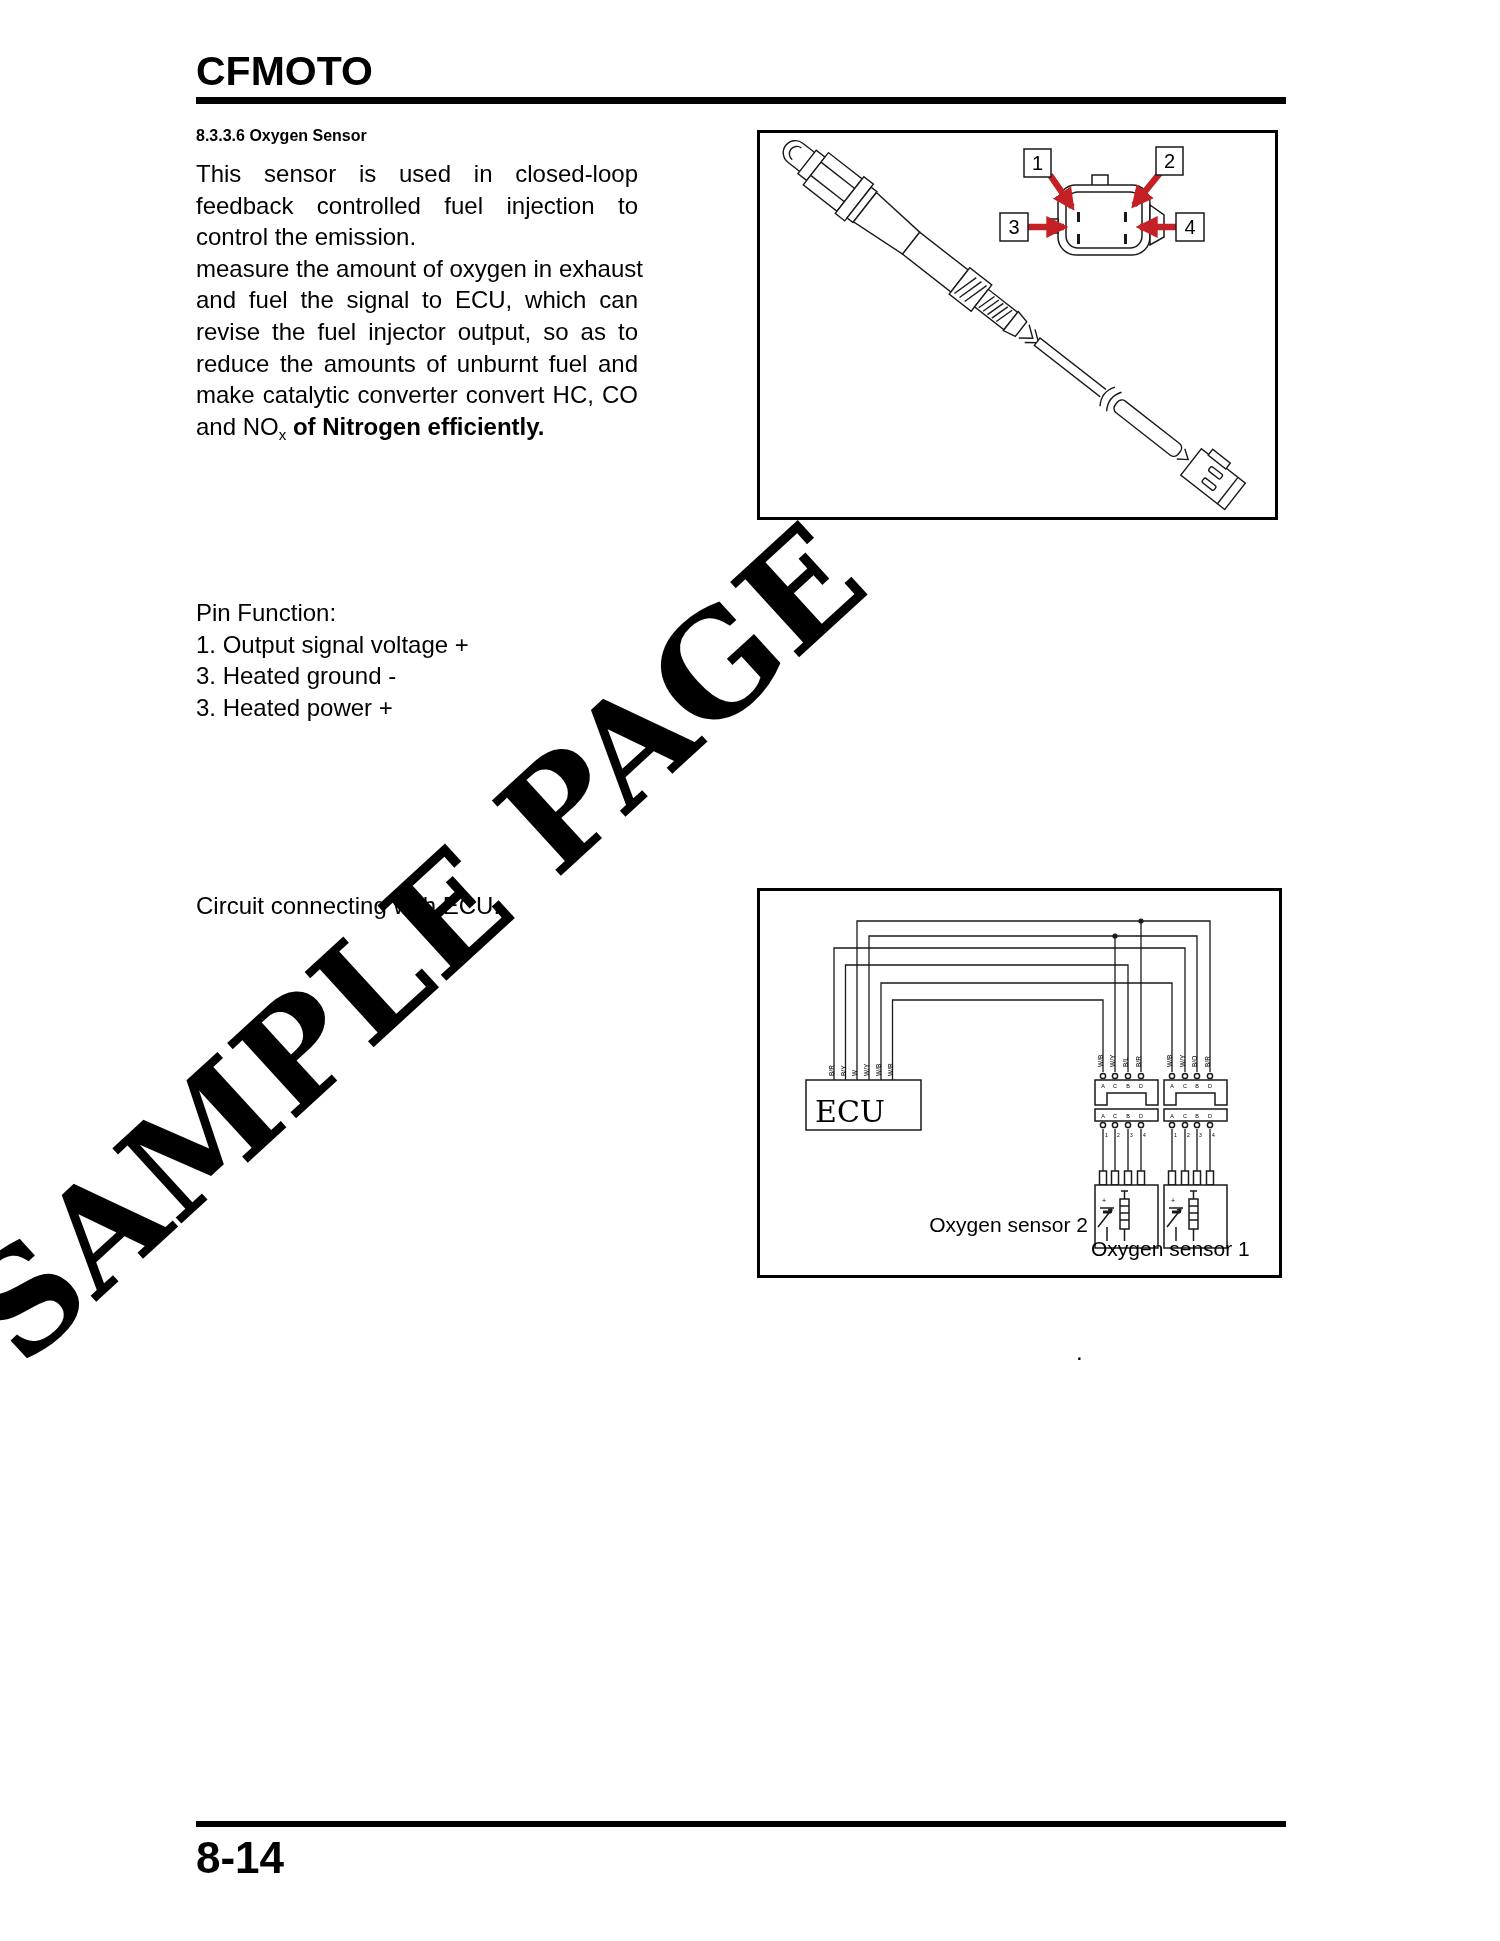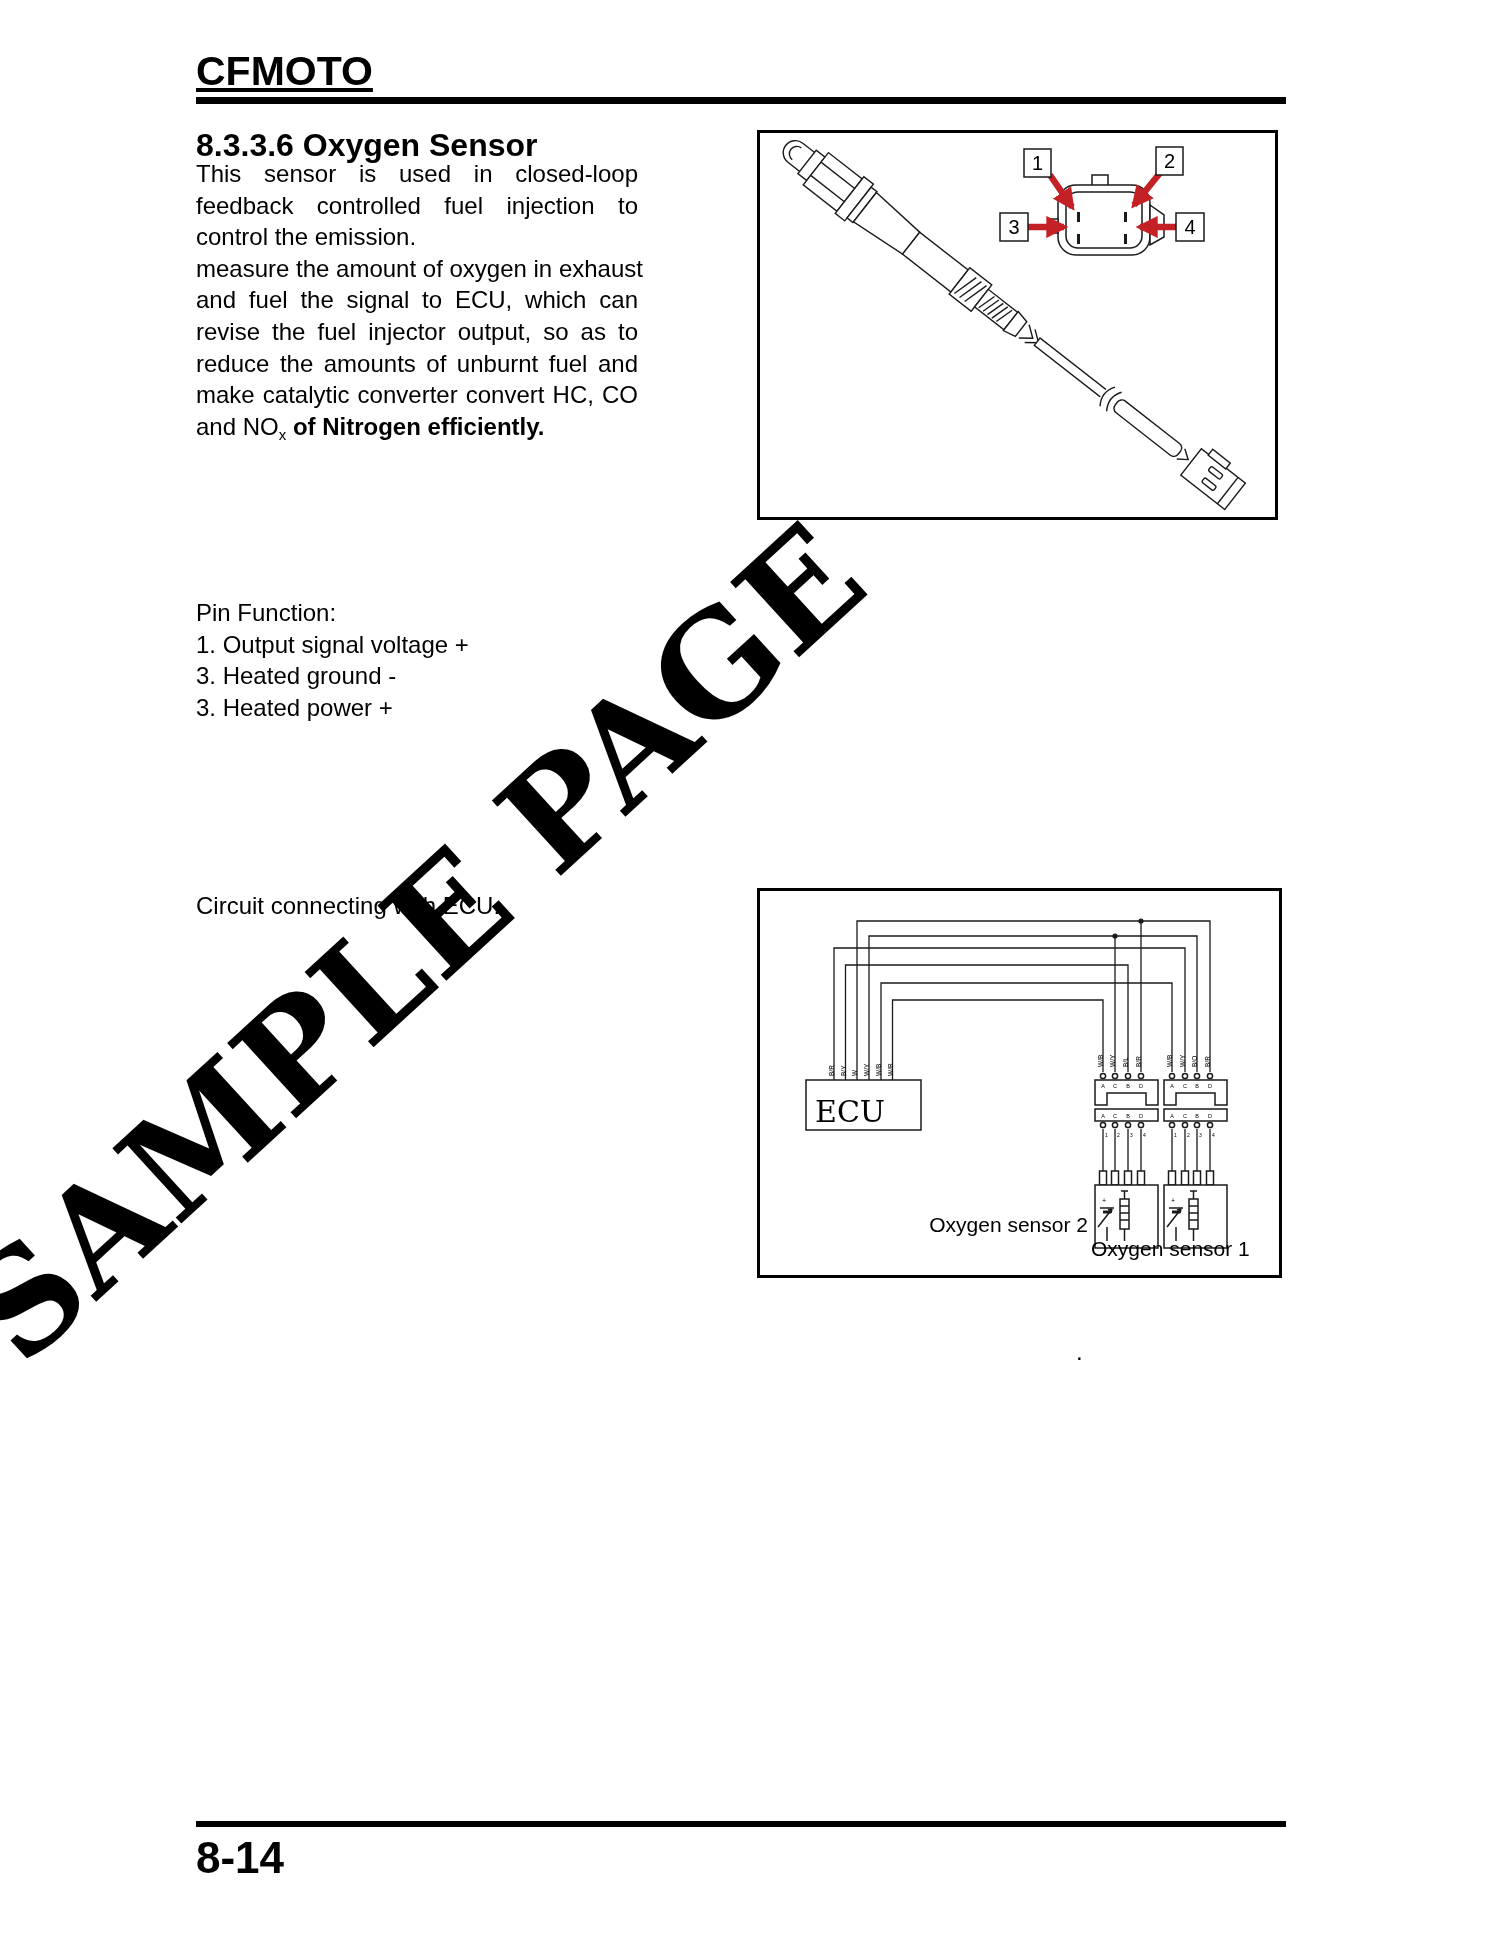--- a/index.html
+++ b/index.html
@@ -7,26 +7,26 @@
     position:relative;
     width:1500px;height:1941px;
     background:#ffffff;
     font-family:"Liberation Sans",sans-serif;
     color:#000;
     overflow:hidden;
   }
   .abs{position:absolute;}
   .brand{
     left:196px;top:48px;
-    font-size:41px;font-weight:bold;letter-spacing:0px;text-decoration:underline;
+    font-size:41px;font-weight:bold;letter-spacing:0px;
   }
   .header-rule{left:196px;top:97px;width:1090px;height:7px;background:#000;}
   .footer-rule{left:196px;top:1821px;width:1090px;height:6px;background:#000;}
   .page-number{left:196px;top:1833px;font-size:44px;font-weight:bold;}
-  .section-heading{left:196px;top:127px;font-size:32px;font-weight:bold;}
+  .section-heading{left:196px;top:127px;font-size:16px;font-weight:bold;}
   .textcol{left:196px;top:158px;width:442px;}
   .bline{
     height:31.6px;line-height:31.6px;font-size:24px;
     text-align:justify;text-align-last:justify;white-space:nowrap;overflow:visible;
   }
   .bline.lastline{text-align-last:left;}
   sub.nosub{font-size:15px;vertical-align:-5px;}
   .boldtail{font-weight:bold;}
   .pin-block{left:196px;top:597px;width:460px;}
   .pin-title{font-size:24px;font-weight:normal;height:31.6px;line-height:31.6px;}

